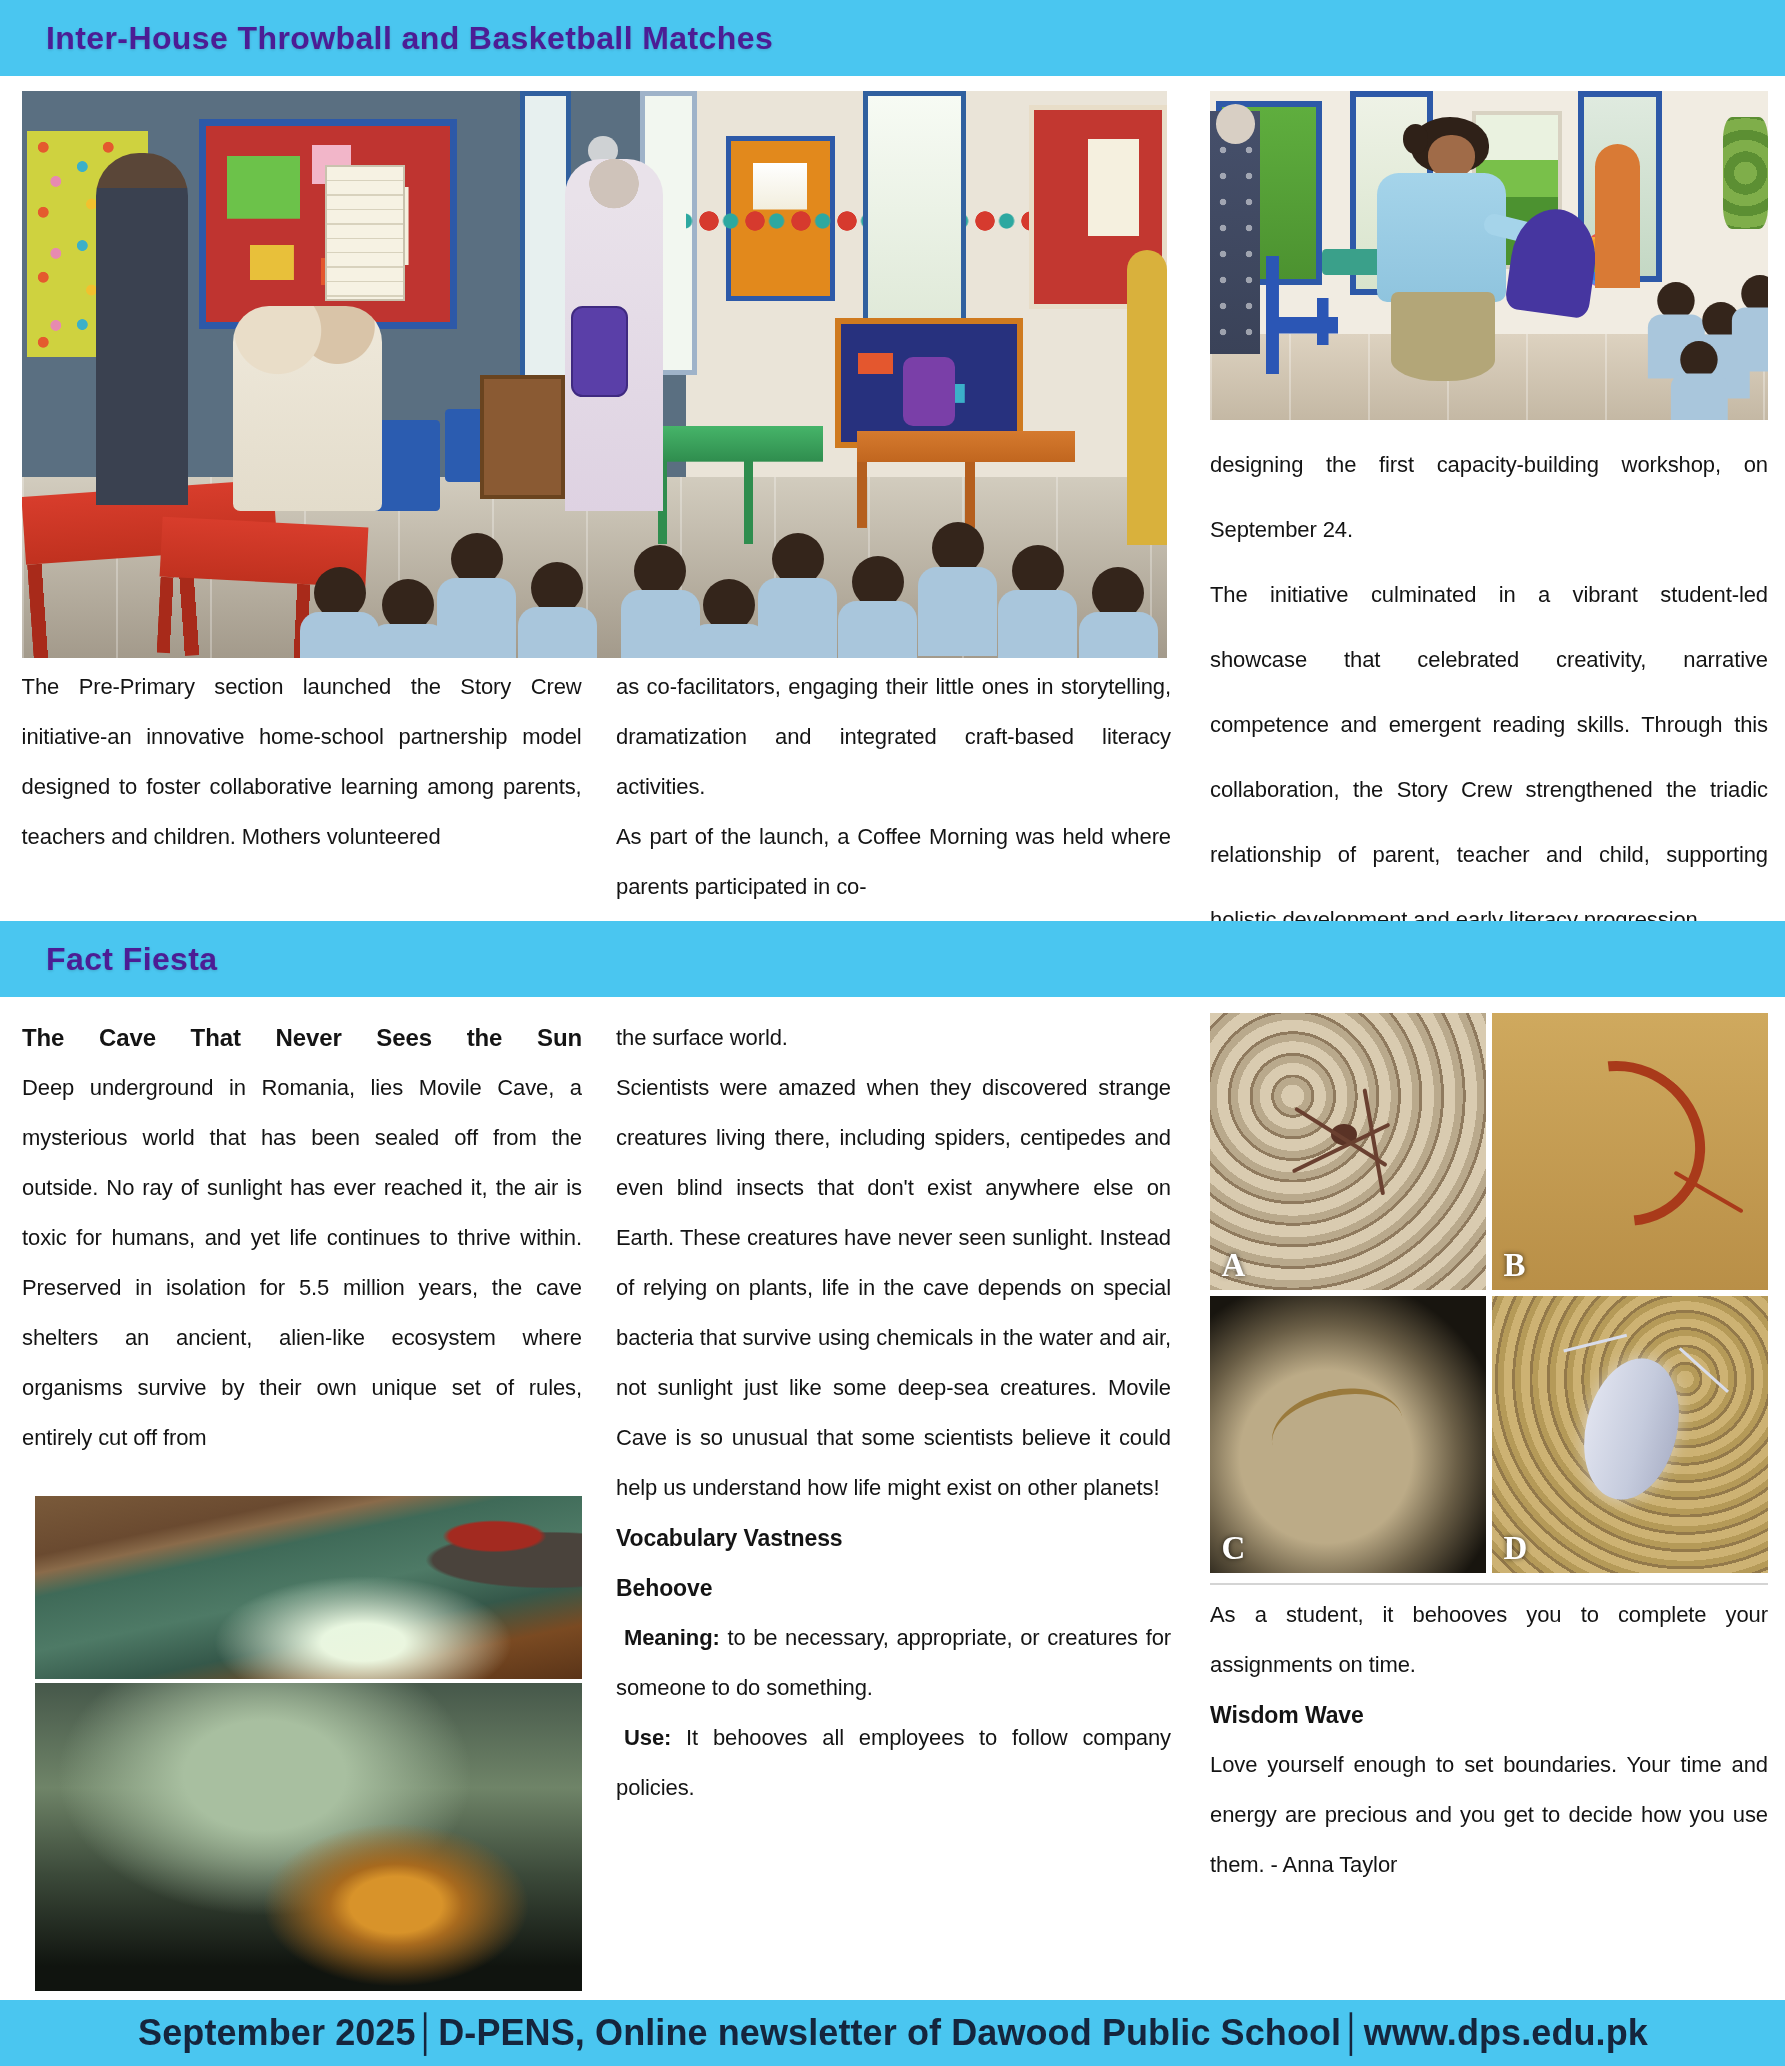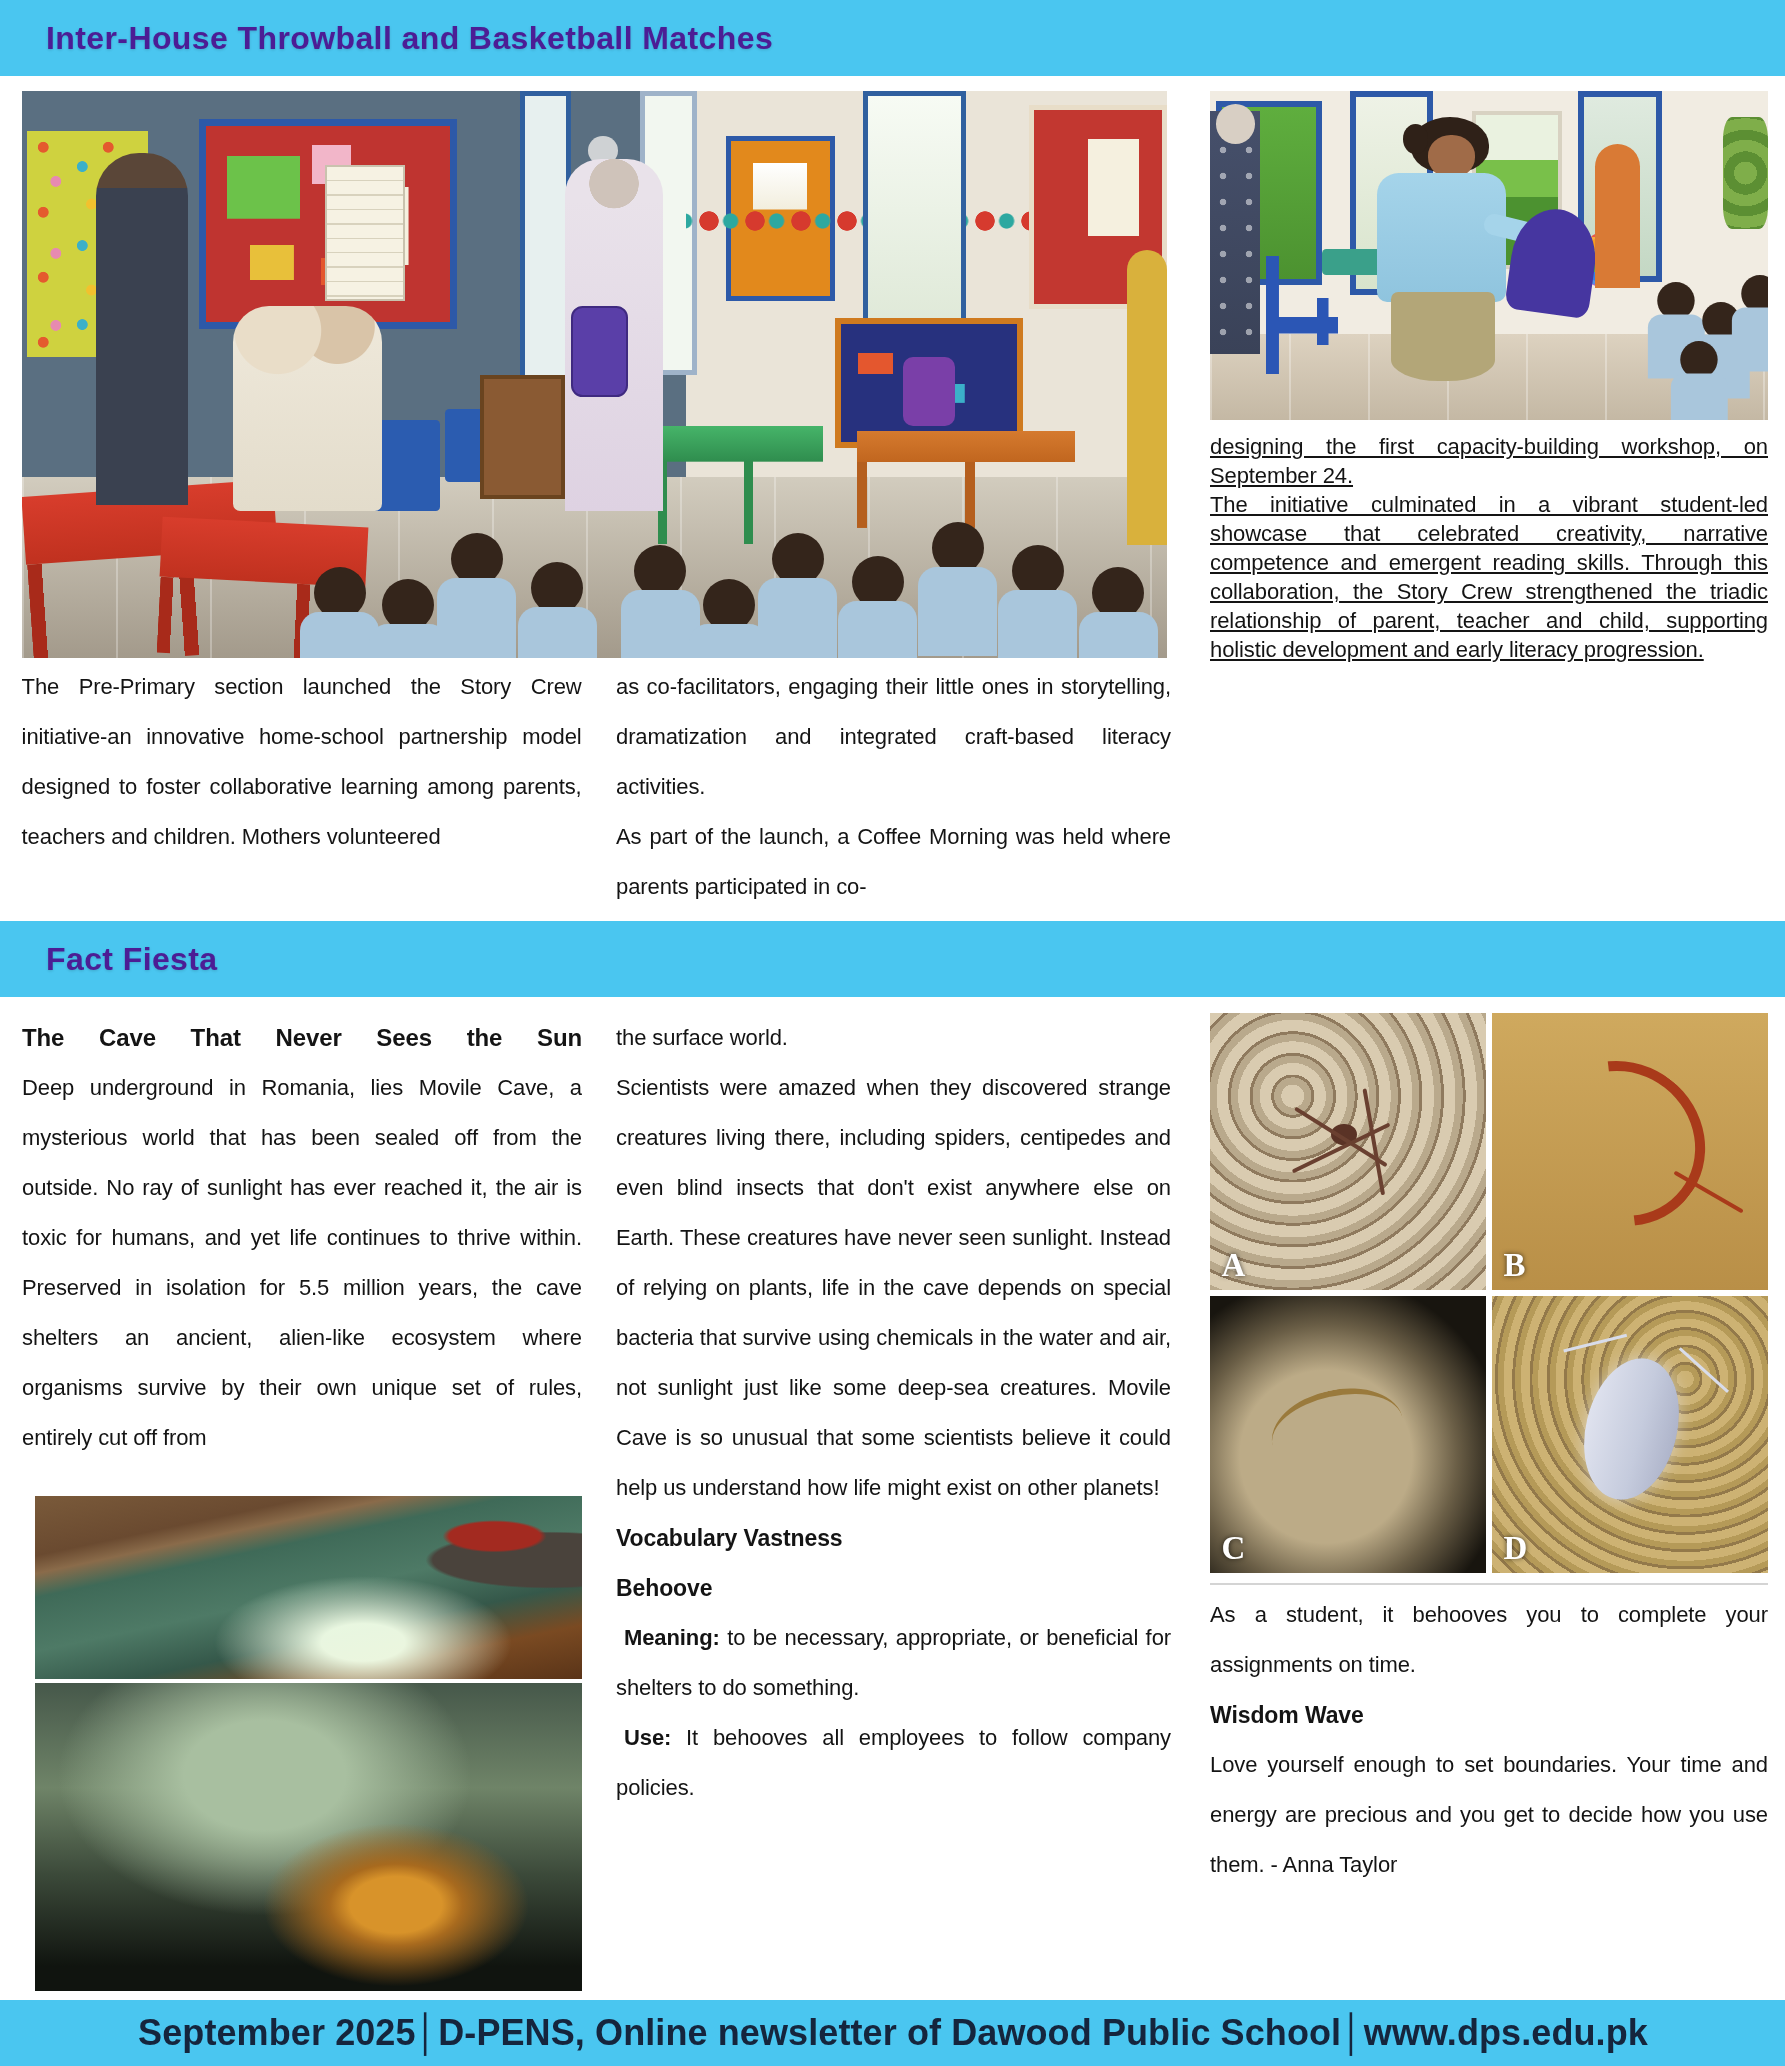--- a/index.html
+++ b/index.html
@@ -10,21 +10,21 @@
   .bar { position:absolute; left:0; width:1786px; height:76px; background:var(--accent,#4AC6F0);
          display:flex; align-items:center; padding-left:46px; }
   .bar h1, .bar h2 { color:#4c1d95; font-size:32px; font-weight:bold; letter-spacing:0.4px;
          text-shadow:0 1.4px 2.9px rgba(0,0,0,.15); }
   .top-bar { top:0; }
   .fact-bar { top:921px; }
 
   .col { position:absolute; font-size:22px; line-height:50px; color:var(--body,#141414);
          text-align:justify; letter-spacing:-0.1px; }
   .col p { margin:0; }
-  .tight { line-height:29px;text-decoration:underline; }
+  .tight { line-height:65px; }
   .article-head { font-weight:bold; font-size:24px; text-align:justify; text-align-last:justify; }
   .bold-line { font-weight:bold; font-size:23px; }
   .col b { font-weight:bold;margin-left:8px; }
 
   .photo { position:absolute; overflow:hidden; background:#e8e2d6; }
   .s { position:absolute; }
 
   #left-photo  { left:21.6px;  top:91px; width:1145px; height:567px; background:#5a6f81; }
   #right-photo { left:1210px; top:91px; width:558px; height:329px; background:#f1ece2; }
 
@@ -174,21 +174,21 @@
   </section>
 
   <div class="photo" id="cave-photo-1"></div>
   <div class="photo" id="cave-photo-2"></div>
 
   <section class="col" style="left:616px;top:1013px;width:555px;">
     <p>the surface world.</p>
     <p>Scientists were amazed when they discovered strange creatures living there, including spiders, centipedes and even blind insects that don't exist anywhere else on Earth. These creatures have never seen sunlight. Instead of relying on plants, life in the cave depends on special bacteria that survive using chemicals in the water and air, not sunlight just like some deep-sea creatures. Movile Cave is so unusual that some scientists believe it could help us understand how life might exist on other planets!</p>
     <p class="bold-line">Vocabulary Vastness</p>
     <p class="bold-line">Behoove</p>
-    <p><b>Meaning:</b> <span>to be necessary, appropriate, or beneficial for shelters to do something.</span></p>
+    <p><b>Meaning:</b> <span>to be necessary, appropriate, or creatures for someone to do something.</span></p>
     <p><b>Use:</b> <span>It behooves all employees to follow company policies.</span></p>
   </section>
 
   <div id="creatures" class="photo">
     <div class="quad quad-a">
       <div class="s spider-body"></div>
       <div class="s spider-leg" style="left:28%;top:44%;transform:rotate(32deg);"></div>
       <div class="s spider-leg" style="left:28%;top:48%;transform:rotate(-26deg);"></div>
       <div class="s spider-leg" style="left:40%;top:46%;transform:rotate(80deg);"></div>
       <span class="qlabel">A</span>

